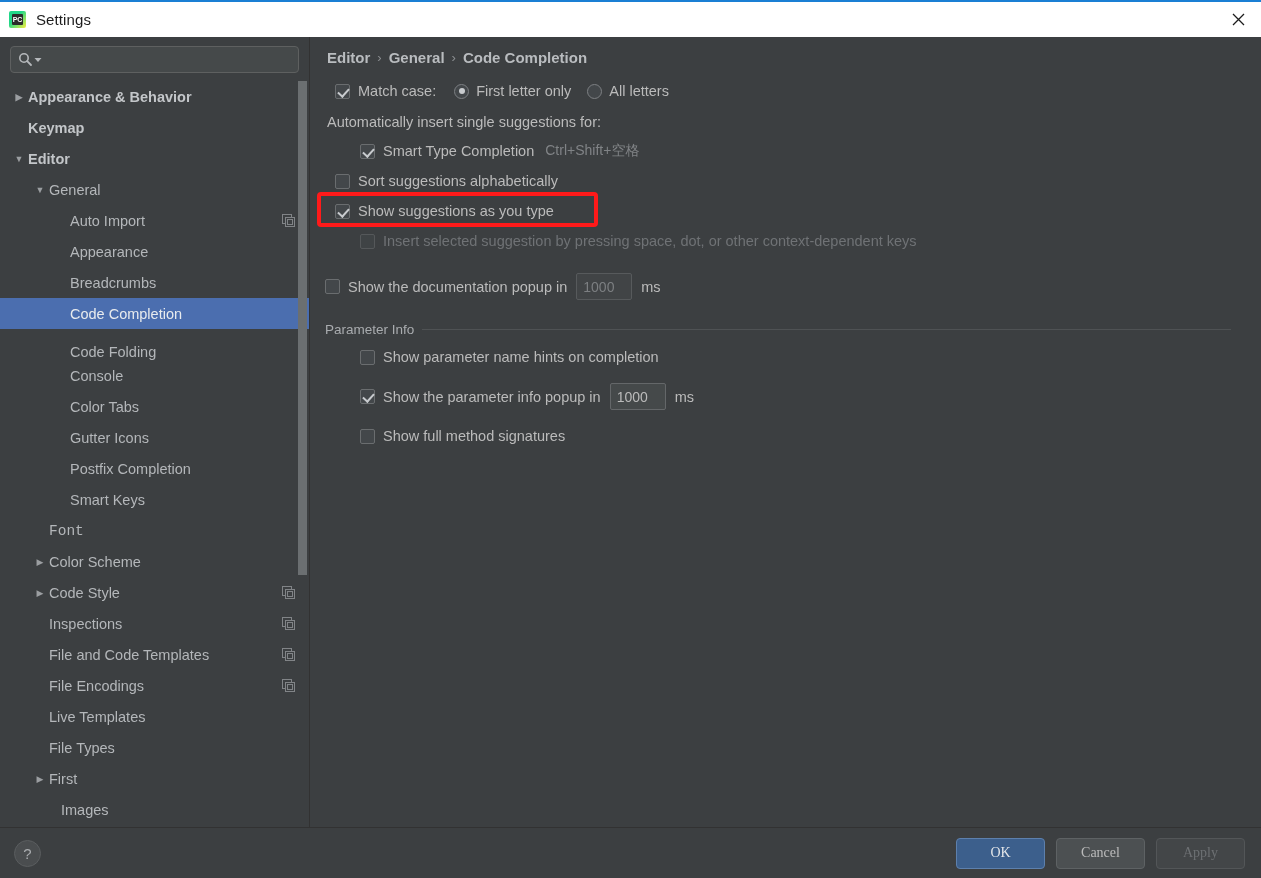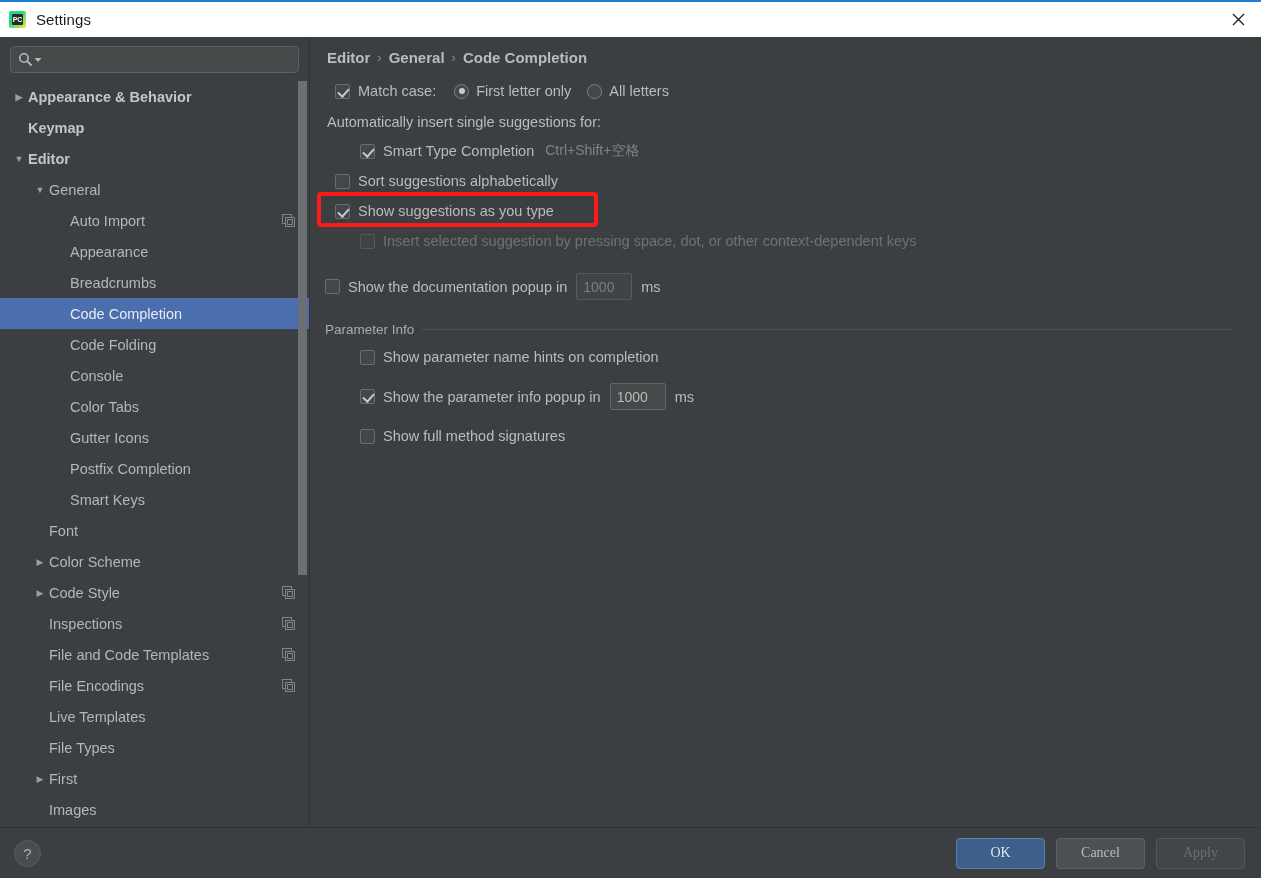--- a/index.html
+++ b/index.html
@@ -407,21 +407,21 @@
             <span class="tree-label">Appearance</span>
           </div>
           <div class="tree-row" style="padding-left: 52px;">
             <span class="tree-arrow none"></span>
             <span class="tree-label">Breadcrumbs</span>
           </div>
           <div class="tree-row selected" style="padding-left: 52px;">
             <span class="tree-arrow none"></span>
             <span class="tree-label">Code Completion</span>
           </div>
-          <div class="tree-row" style="padding-left: 52px;">
+          <div class="tree-row" style="padding-left: 52px; align-items: flex-end;">
             <span class="tree-arrow none"></span>
             <span class="tree-label">Code Folding</span>
           </div>
           <div class="tree-row" style="padding-left: 52px;">
             <span class="tree-arrow none"></span>
             <span class="tree-label">Console</span>
           </div>
           <div class="tree-row" style="padding-left: 52px;">
             <span class="tree-arrow none"></span>
             <span class="tree-label">Color Tabs</span>
@@ -431,21 +431,21 @@
             <span class="tree-label">Gutter Icons</span>
           </div>
           <div class="tree-row" style="padding-left: 52px;">
             <span class="tree-arrow none"></span>
             <span class="tree-label">Postfix Completion</span>
           </div>
           <div class="tree-row" style="padding-left: 52px;">
             <span class="tree-arrow none"></span>
             <span class="tree-label">Smart Keys</span>
           </div>
-          <div class="tree-row" style="padding-left: 31px;">
+          <div class="tree-row" style="padding-left: 31px; font-family: Liberation Mono, monospace;">
             <span class="tree-arrow none"></span>
             <span class="tree-label">Font</span>
           </div>
           <div class="tree-row" style="padding-left: 31px;">
             <span class="tree-arrow">▶</span>
             <span class="tree-label">Color Scheme</span>
           </div>
           <div class="tree-row" style="padding-left: 31px;">
             <span class="tree-arrow">▶</span>
             <span class="tree-label">Code Style</span>
@@ -495,21 +495,21 @@
             <span class="tree-label">Live Templates</span>
           </div>
           <div class="tree-row" style="padding-left: 31px;">
             <span class="tree-arrow none"></span>
             <span class="tree-label">File Types</span>
           </div>
           <div class="tree-row" style="padding-left: 31px;">
             <span class="tree-arrow">▶</span>
             <span class="tree-label">First</span>
           </div>
-          <div class="tree-row" style="padding-left: 31px;">
+          <div class="tree-row" style="padding-left: 43px;">
             <span class="tree-arrow none"></span>
             <span class="tree-label">Images</span>
           </div>
         </div>
       <div class="tree-scrollbar">
         <div class="thumb"></div>
       </div>
     </div>
   </div>
 

